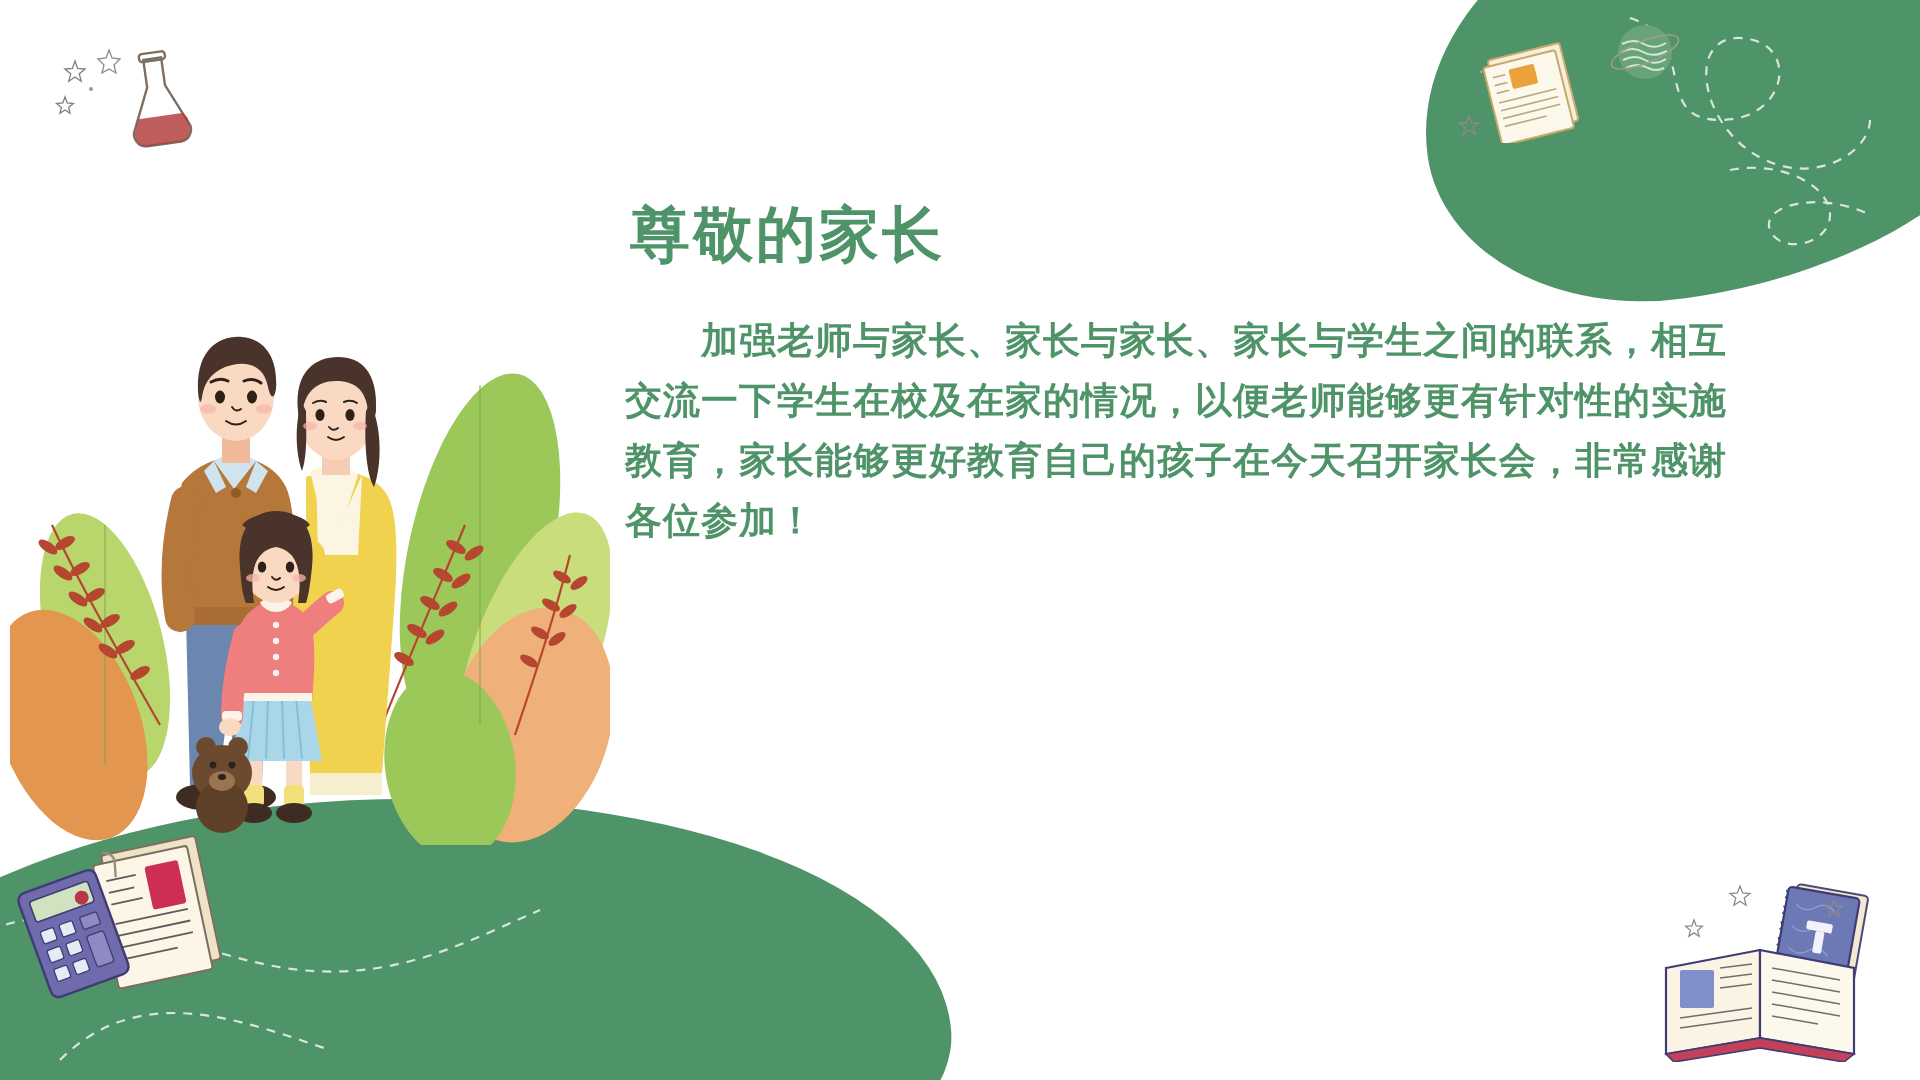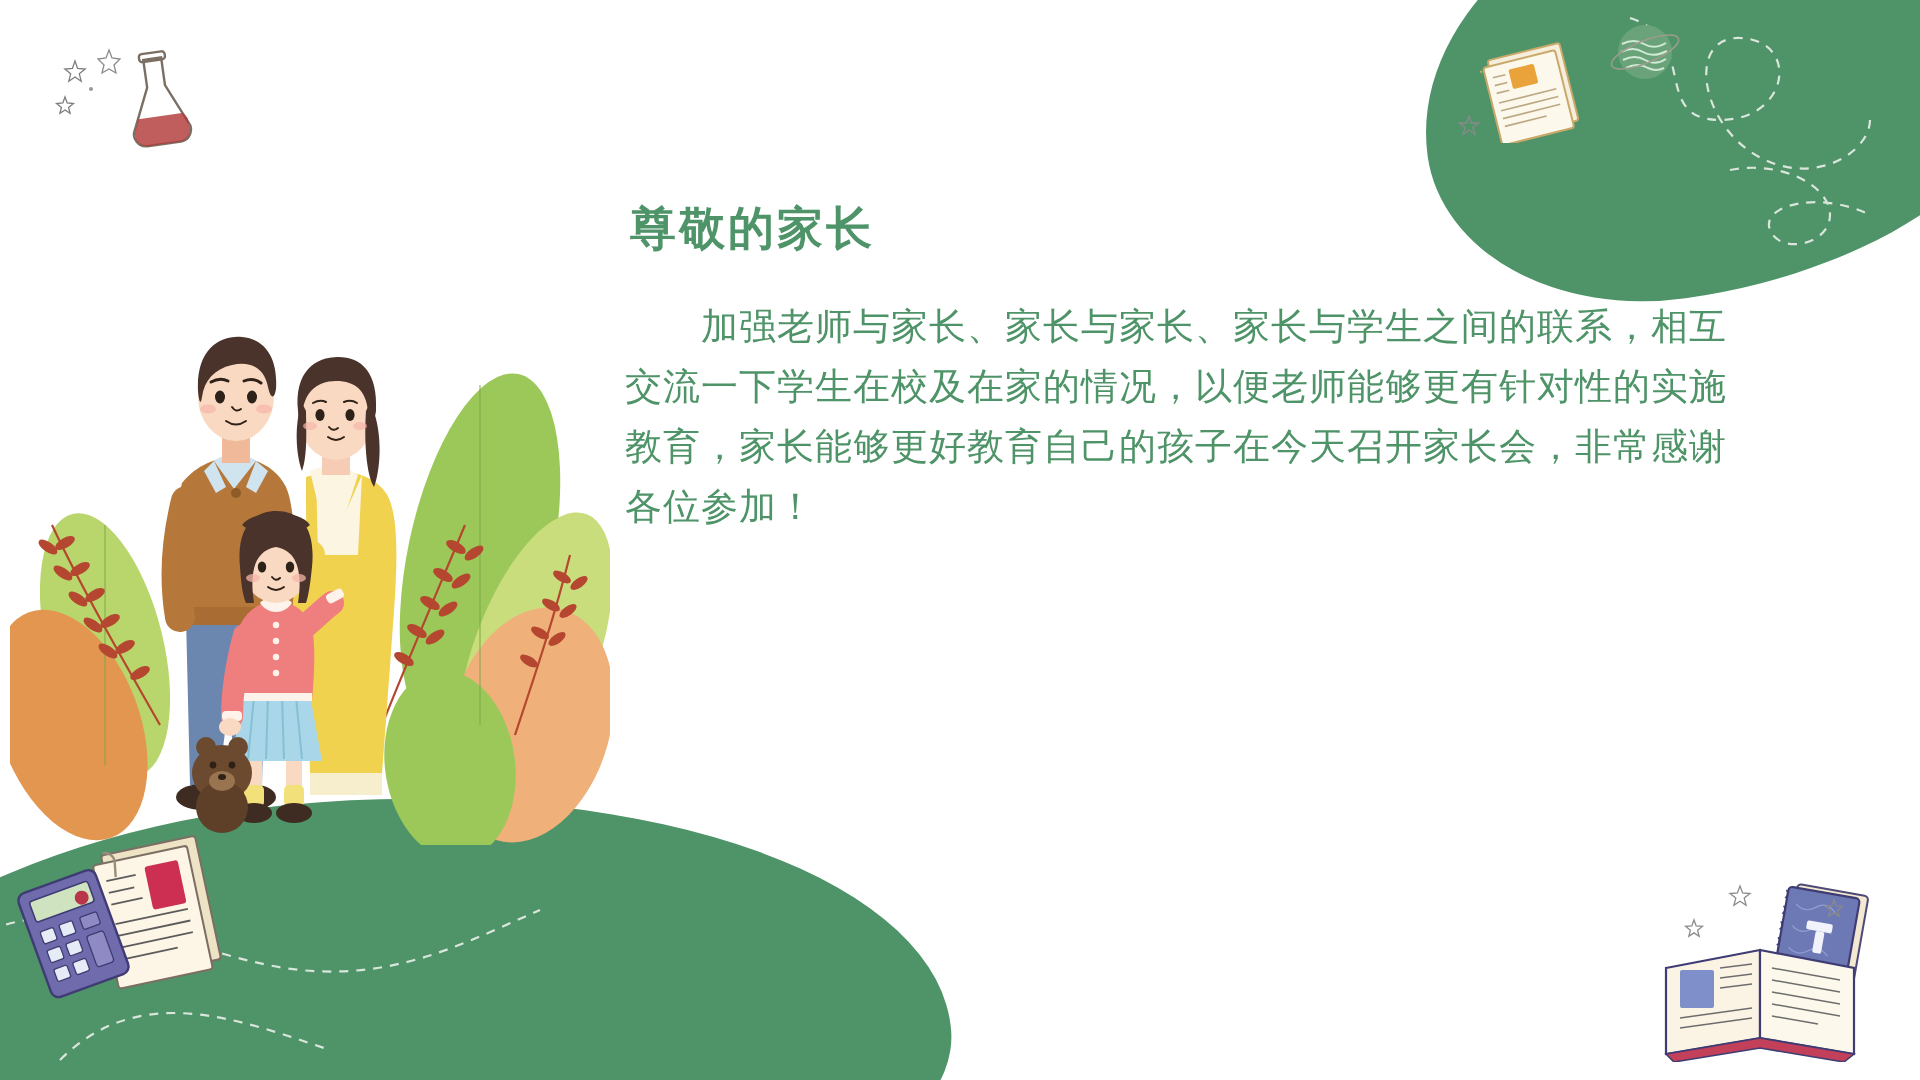--- a/index.html
+++ b/index.html
@@ -25,25 +25,25 @@
     background:#4f9468;border-radius:60% 40% 50% 50% / 55% 60% 40% 45%;}
 
   
   .dash{position:absolute;stroke:#6f6f6f;fill:none;stroke-width:2.2;
         stroke-dasharray:9 8;opacity:.75;}
   .dash-light{stroke:#e9eee9;opacity:.9;}
 
   
   .textcol{position:absolute;left:625px;top:205px;width:1120px;}
   .salutation{
-    color:#4f9468;font-size:46px;font-weight:700;letter-spacing:3px;
+    color:#4f9468;font-size:60px;font-weight:700;letter-spacing:3px;
     margin:0 0 46px 5px;line-height:1;
   }
   .body-par{
-    color:#4f9468;font-size:37px;font-weight:400;line-height:1.62;
+    color:#4f9468;font-size:37px;font-weight:700;line-height:1.62;
     letter-spacing:1px;margin:0;text-indent:76px;
   }
   .closing{
     color:#4f9468;font-size:46px;font-weight:700;letter-spacing:4px;
     margin:44px 0 0 26px;line-height:1;
   }
 
   
   .illus{position:absolute;left:10px;top:225px;width:600px;height:620px;}
   .illus svg{display:block;}

